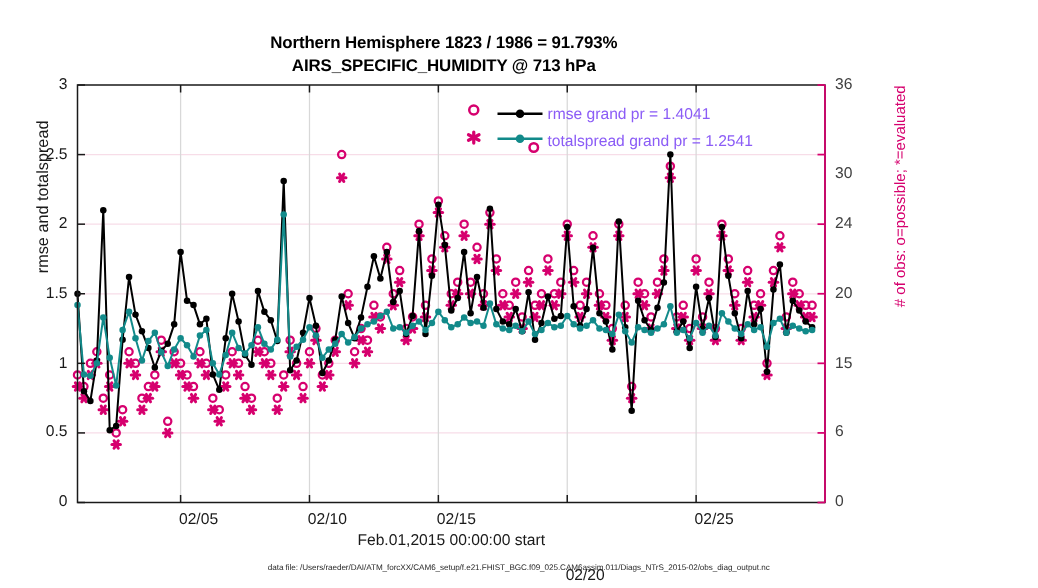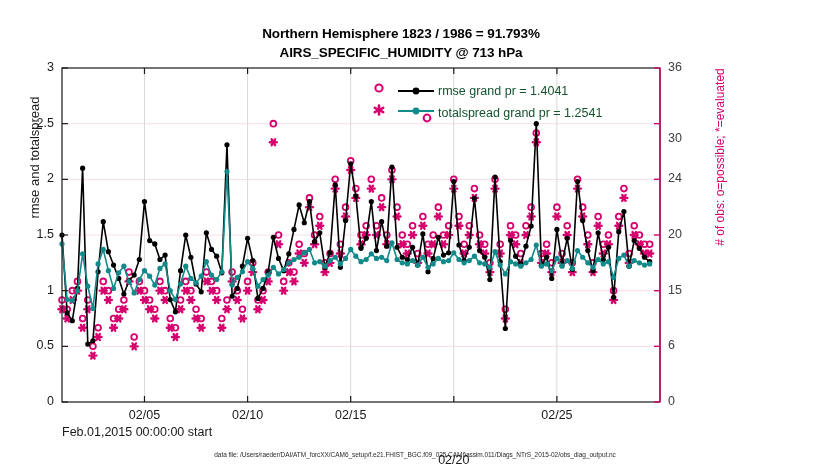--- a/index.html
+++ b/index.html
@@ -11,21 +11,20 @@
     position:relative;
   }
   #figure{position:absolute;left:0;top:0;width:830px;height:470px;}
 
   .title-block{
     position:absolute;left:0;top:24px;width:710px;
     text-align:center;
     font-size:13.5px;font-weight:bold;color:#000;
     line-height:19px;
     letter-spacing:-0.1px;
-    margin-left:46px;
   }
   .title-line{display:block;}
 
   .ylabel-left{
     position:absolute;
     left:-86px;top:150px;
     width:240px;
     text-align:center;
     font-size:13px;color:#1a1a1a;
     transform:rotate(-90deg);
@@ -37,37 +36,37 @@
     left:600px;top:150px;
     width:240px;
     text-align:center;
     font-size:12px;color:#d6006e;
     transform:rotate(-90deg);
     transform-origin:center center;
     white-space:nowrap;
   }
   .xlabel{
     position:absolute;left:62px;top:425px;width:598px;
-    font-size:12.5px;color:#1a1a1a;
+    text-align:center;font-size:12.5px;color:#1a1a1a;
   }
   .datafile{
     position:absolute;left:0;top:451px;width:830px;
     text-align:center;font-size:6.5px;color:#2a2a2a;
     font-family:"Liberation Sans", sans-serif;
     letter-spacing:-0.05px;
   }
 
   .tick-label{position:absolute;font-size:12.5px;color:#1a1a1a;white-space:nowrap;}
   .tick-left{text-align:right;width:40px;}
   .tick-right{text-align:left;width:40px;color:#404040;}
-  .tick-x{text-align:center;width:60px;}
+  .tick-x{text-align:right;width:60px;}
 
   .legend{
     position:absolute;left:372px;top:80px;
-    font-size:12.5px;color:#14532d;
+    font-size:12.5px;color:#8b5cf6;
     line-height:22px;
   }
   .legend-row{display:flex;align-items:center;height:22px;white-space:nowrap;}
   .legend-sym{width:24px;display:inline-block;}
   .legend-line{width:40px;height:22px;position:relative;display:inline-block;}
   .legend-text{padding-left:2px;}
 </style>
 </head>
 <body>
 

